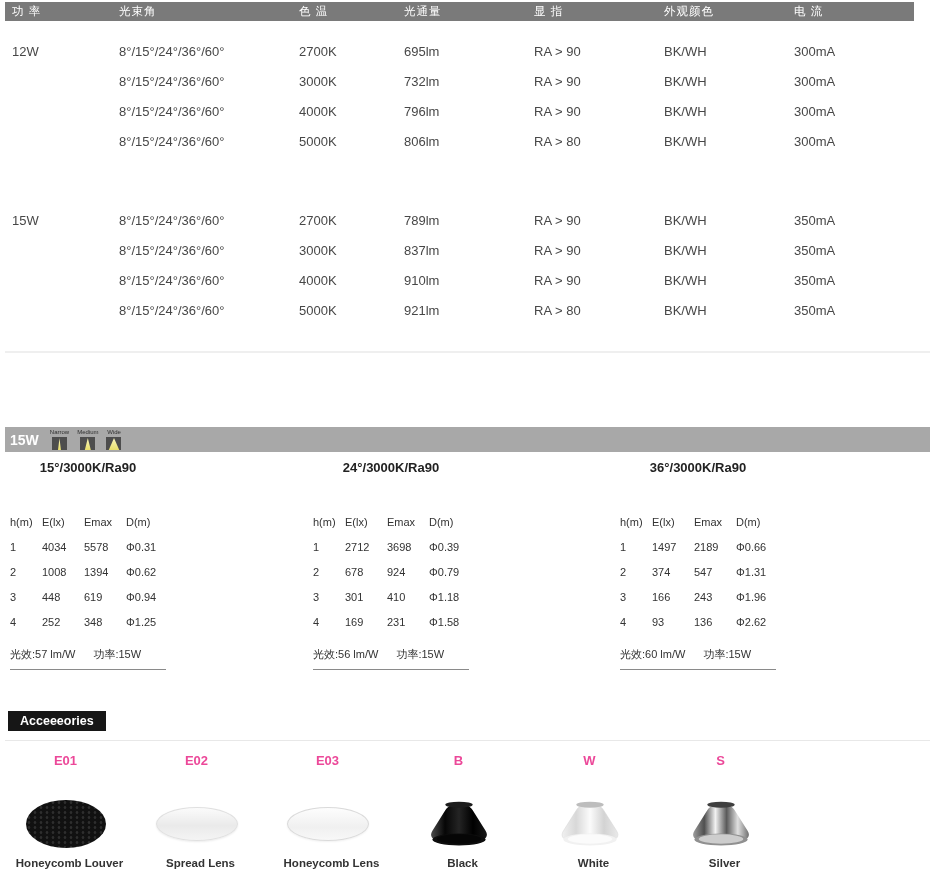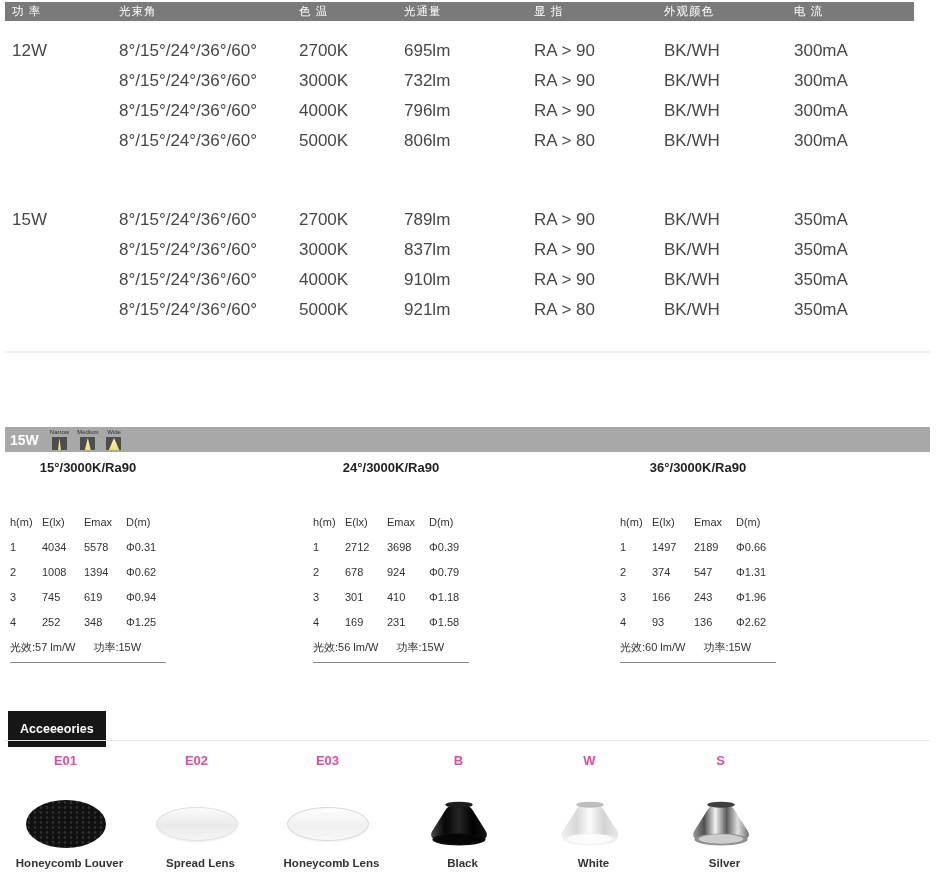--- a/index.html
+++ b/index.html
@@ -10,21 +10,21 @@
   
   .spec-header{
     position:absolute;top:2px;left:5px;right:22px;height:19px;background:#7a7a7a;
     color:#fff;display:grid;grid-template-columns:107px 180px 105px 130px 130px 130px auto;
     align-items:center;padding-left:7px;font-size:11.5px;letter-spacing:1px;
   }
   .spec-groups{position:absolute;top:36px;left:5px;right:6px;}
   .spec-group{margin-bottom:49px;}
   .spec-row{
     display:grid;grid-template-columns:107px 180px 105px 130px 130px 130px auto;
-    padding-left:7px;height:30px;align-items:center;font-size:17px;color:#474747;
+    padding-left:7px;height:30px;align-items:center;font-size:13px;color:#474747;
   }
   .divider{position:absolute;left:5px;right:6px;border-top:2px solid #efefef;}
   .divider.d1{top:351px;}
   .divider.d2{top:740px;border-top-width:1px;border-color:#e8e8e8;}
   
   .photo-bar{
     position:absolute;top:427px;left:5px;right:6px;height:25px;background:#a8a8a8;
     display:flex;align-items:center;
   }
   .photo-bar-label{color:#fff;font-size:14px;font-weight:bold;margin:0 11px 0 5px;}
@@ -37,24 +37,24 @@
   .beam-narrow .beam-tri{clip-path:polygon(50% 0,40% 100%,60% 100%);}
   .beam-medium .beam-tri{clip-path:polygon(50% 0,30% 100%,70% 100%);}
   .beam-wide   .beam-tri{clip-path:polygon(50% 0,15% 100%,85% 100%);}
   .photo-table{position:absolute;top:460px;width:156px;}
   .photo-table.pos-0{left:10px;} .photo-table.pos-1{left:313px;} .photo-table.pos-2{left:620px;}
   .pt-title{text-align:center;font-size:13px;font-weight:bold;color:#222;margin-bottom:34px;}
   .pt-grid{display:grid;grid-template-columns:32px 42px 42px 40px;}
   .pt-grid div{height:25px;font-size:11px;color:#333;display:flex;align-items:center;}
   .pt-head div{font-weight:normal;color:#333;text-align:right;}
   .pt-footer{display:flex;gap:18px;font-size:11px;color:#333;border-bottom:1px solid #8a8a8a;
-    padding:2px 0 7px 0;margin-top:4px;}
+    padding:2px 0 7px 0;margin-top:11px;}
   
   .acc-label{position:absolute;top:711px;left:8px;background:#161616;color:#fff;
-    font-size:12.5px;font-weight:bold;padding:11px 12px;}
+    font-size:12.5px;font-weight:bold;padding:3px 12px;}
   .acc-grid{position:absolute;top:753px;left:0;display:grid;grid-template-columns:repeat(6,131px);}
   .acc-item{display:flex;flex-direction:column;align-items:center;}
   .acc-code{font-size:13px;font-weight:bold;color:#ec4899;height:18px;}
   .acc-img-wrap{height:62px;margin-top:22px;display:flex;align-items:center;justify-content:center;}
   .acc-caption{font-size:11.5px;font-weight:bold;color:#333;margin-top:2px;margin-left:8px;}
   .img-honeycomb{width:80px;height:48px;border-radius:50%;background-color:#111;
     background-image:radial-gradient(circle,#2e2e2e 1px,transparent 1.7px);background-size:6px 5px;}
   .img-lens-spread{width:80px;height:32px;border-radius:50%;
     background:linear-gradient(180deg,#fbfbfb 0%,#eaeaea 55%,#f4f4f4 100%);
     border:1px solid #e0e0e0;box-shadow:0 1px 2px rgba(0,0,0,0.08);}
@@ -189,21 +189,21 @@
     <div class="pt-grid pt-body">
         <div>1</div>
         <div>4034</div>
         <div>5578</div>
         <div>Φ0.31</div>
         <div>2</div>
         <div>1008</div>
         <div>1394</div>
         <div>Φ0.62</div>
         <div>3</div>
-        <div>745</div>
+        <div>448</div>
         <div>619</div>
         <div>Φ0.94</div>
         <div>4</div>
         <div>252</div>
         <div>348</div>
         <div>Φ1.25</div>
       </div>
     <div class="pt-footer">
       <span>光效:57 lm/W</span>
       <span>功率:15W</span>

